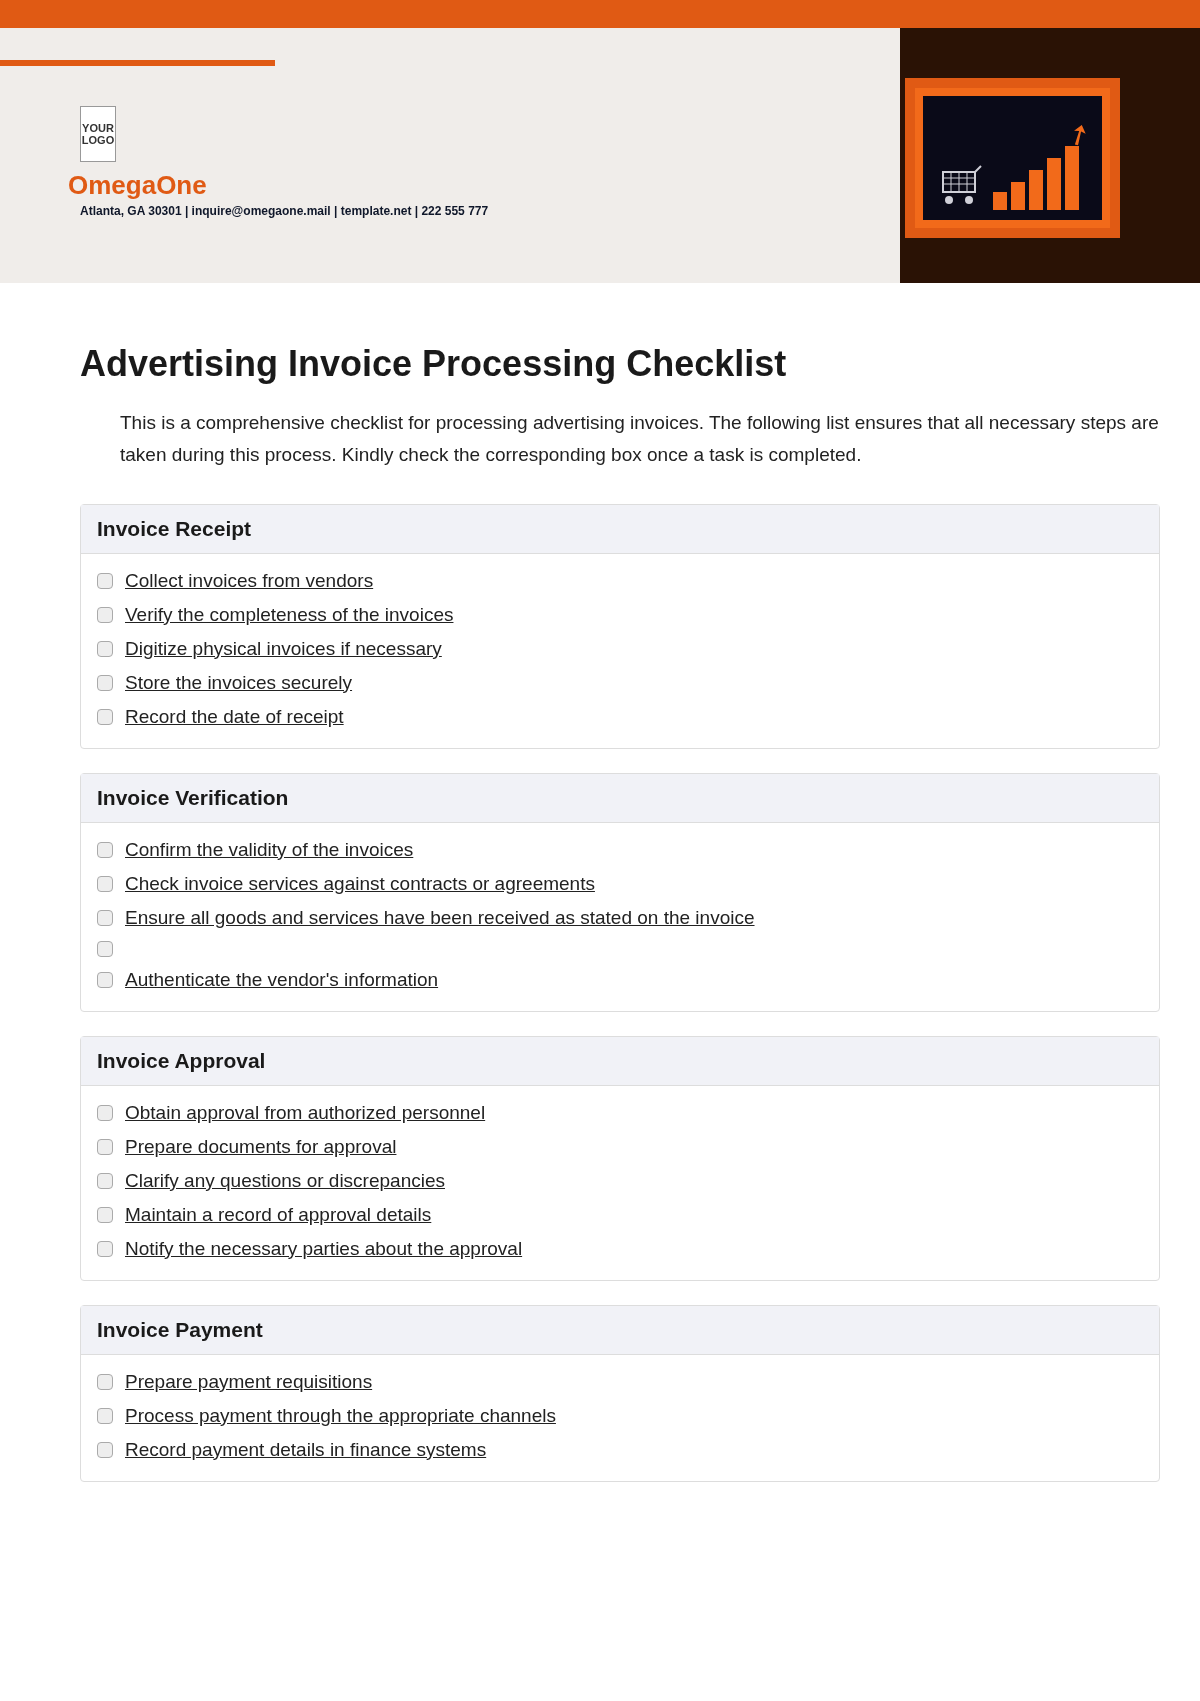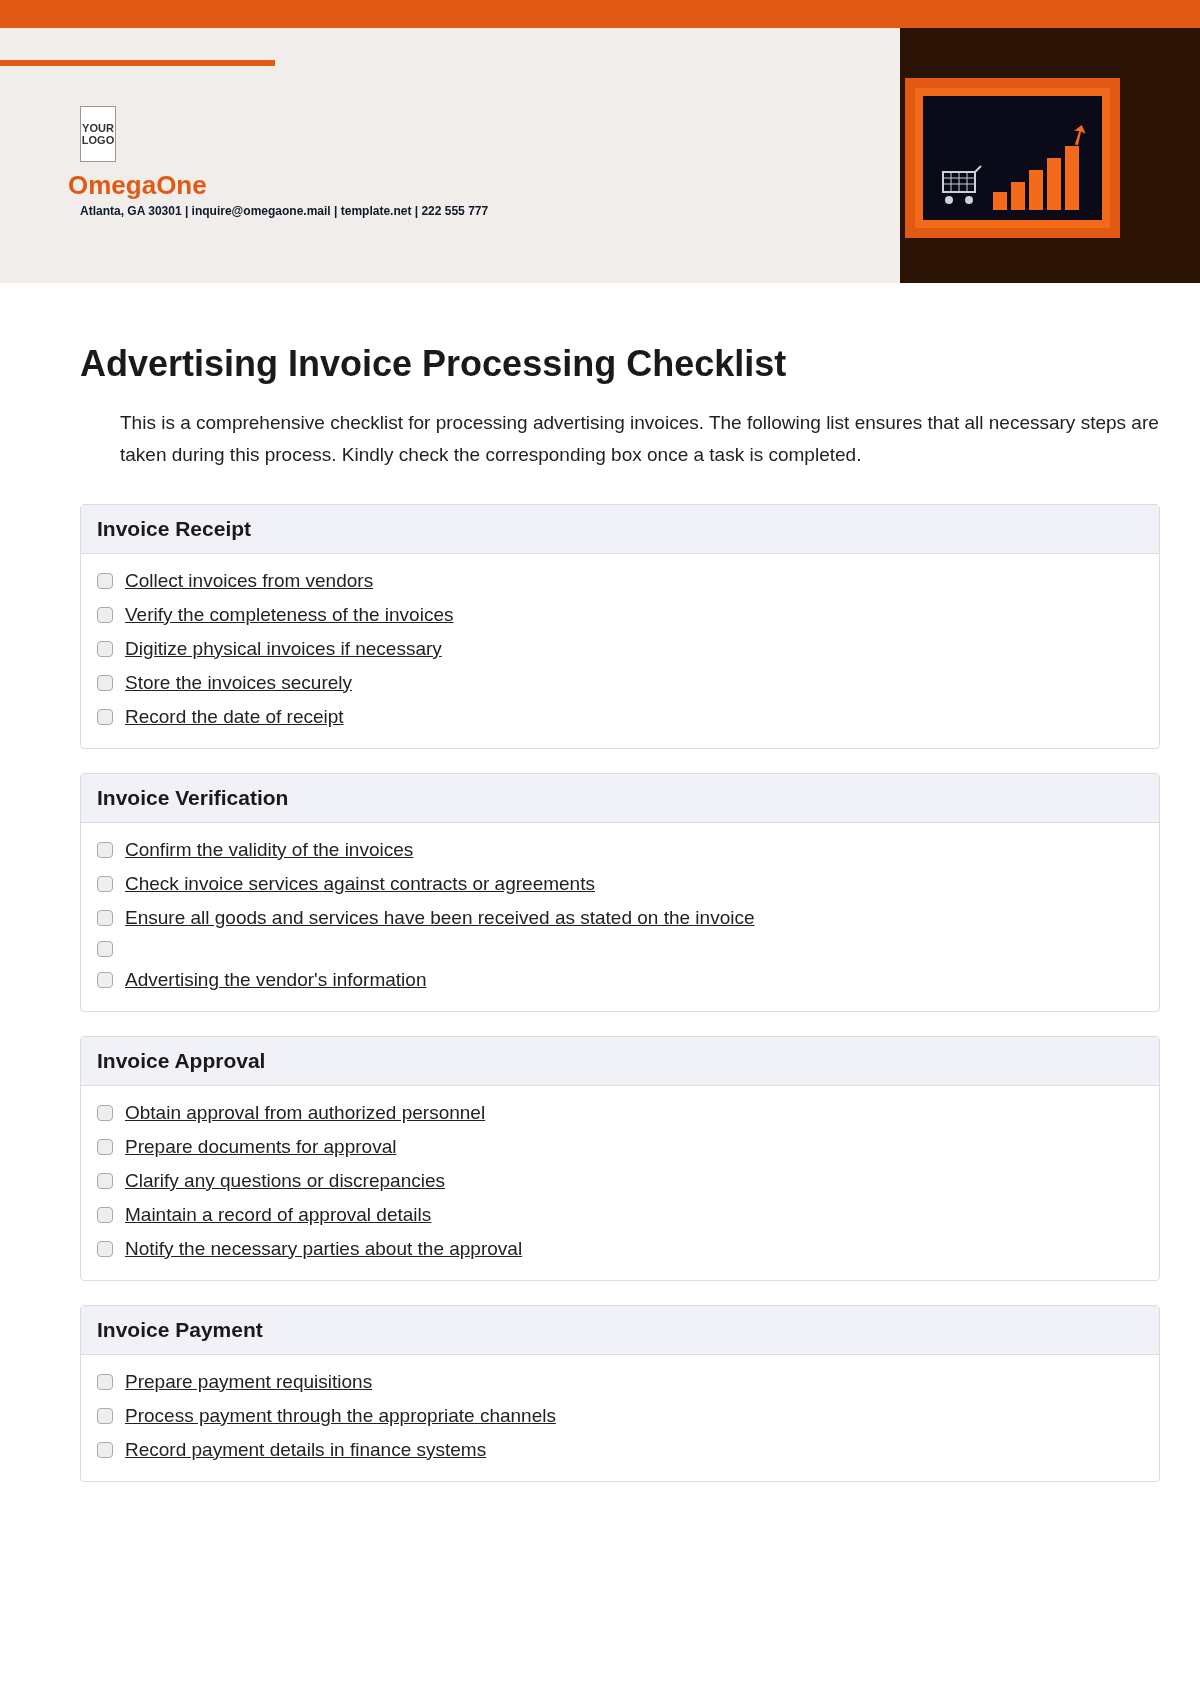--- a/index.html
+++ b/index.html
@@ -246,21 +246,21 @@
           </div>
           <div class="check-row">
             <div class="checkbox"></div>
             <span>Ensure all goods and services have been received as stated on the invoice</span>
           </div>
           <div class="check-row">
             <div class="checkbox"></div>
           </div>
           <div class="check-row">
             <div class="checkbox"></div>
-            <span>Advertising the vendor's information</span>
+            <span>Authenticate the vendor's information</span>
           </div>
         </div>
       </div>
       <div class="section">
         <div class="section-header">Invoice Approval</div>
         <div class="section-body">
           <div class="check-row">
             <div class="checkbox"></div>
             <span>Obtain approval from authorized personnel</span>
           </div>

